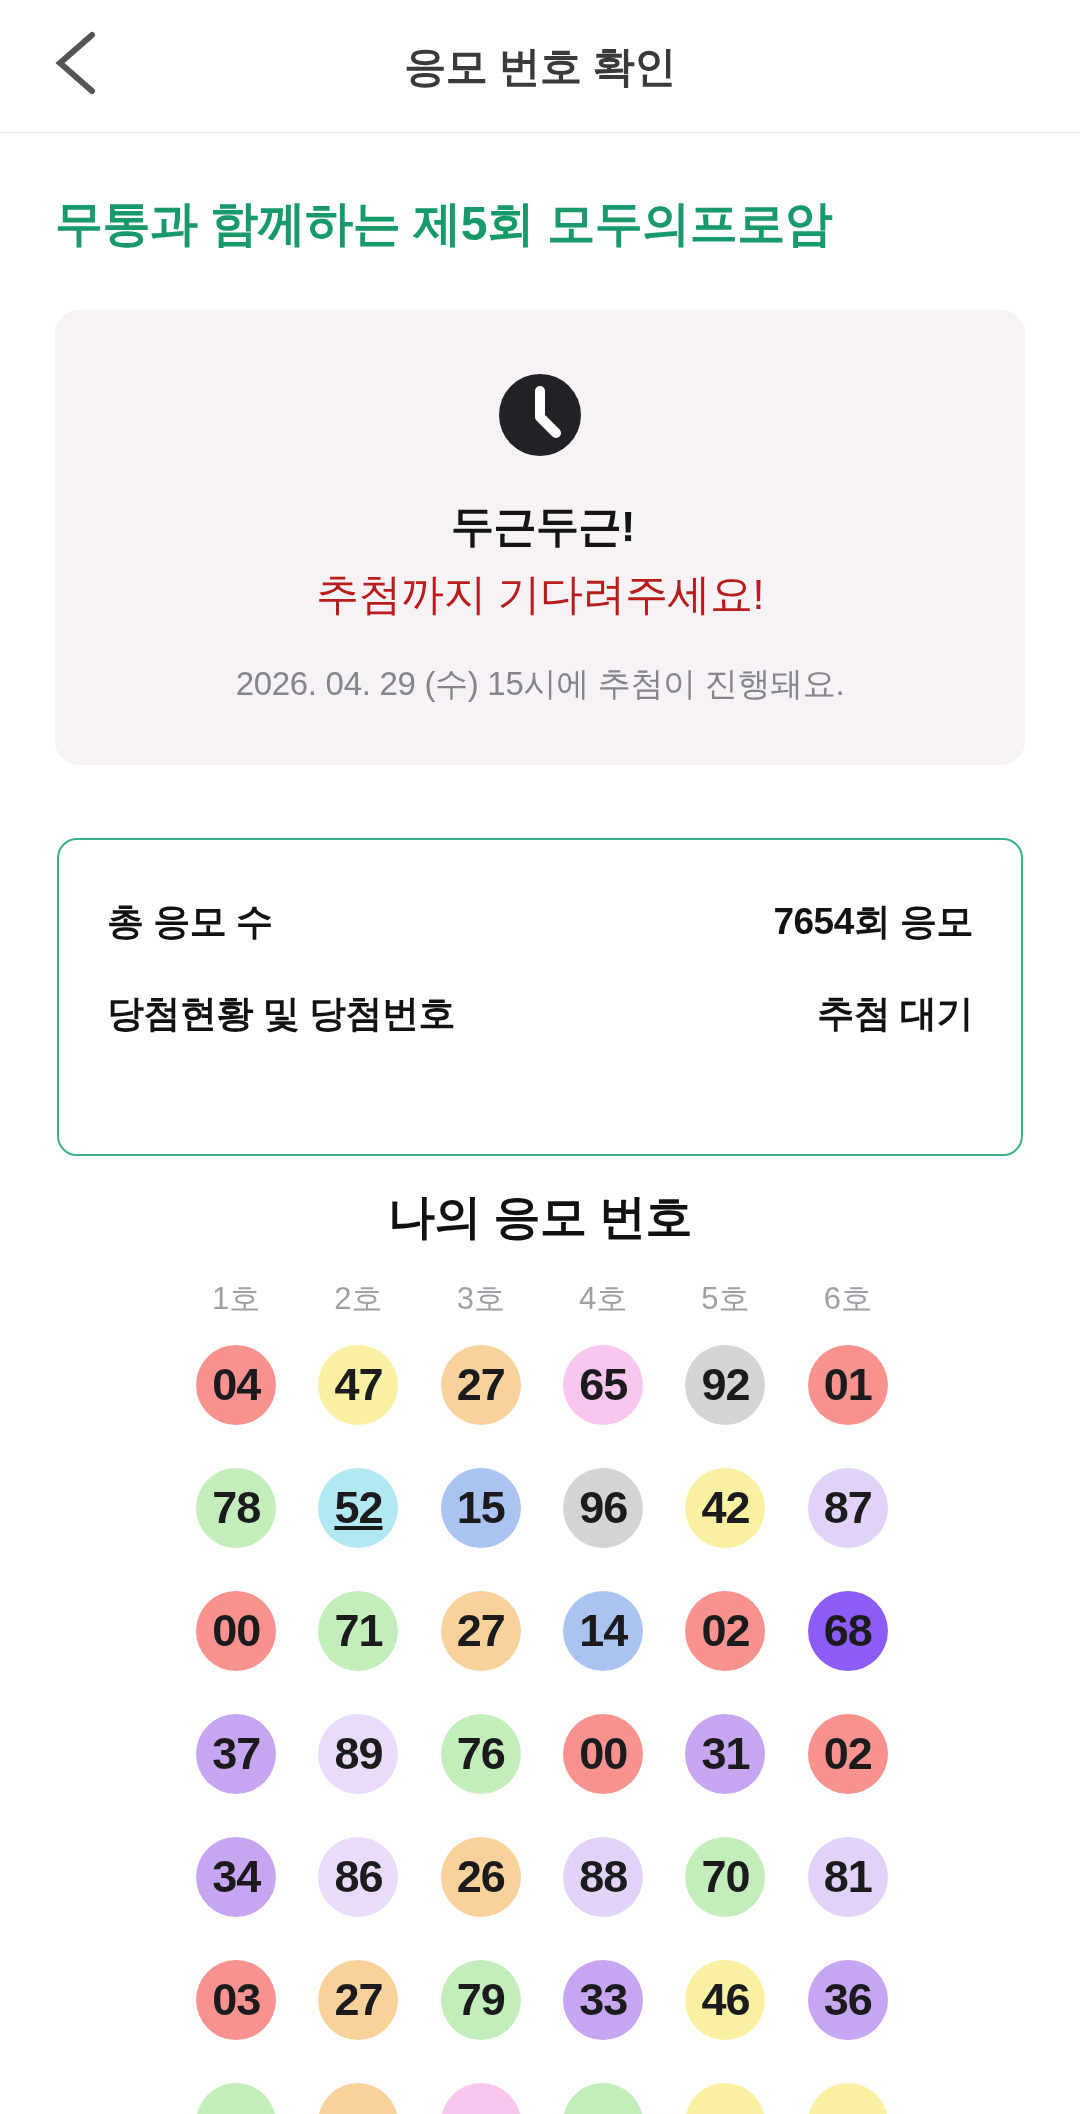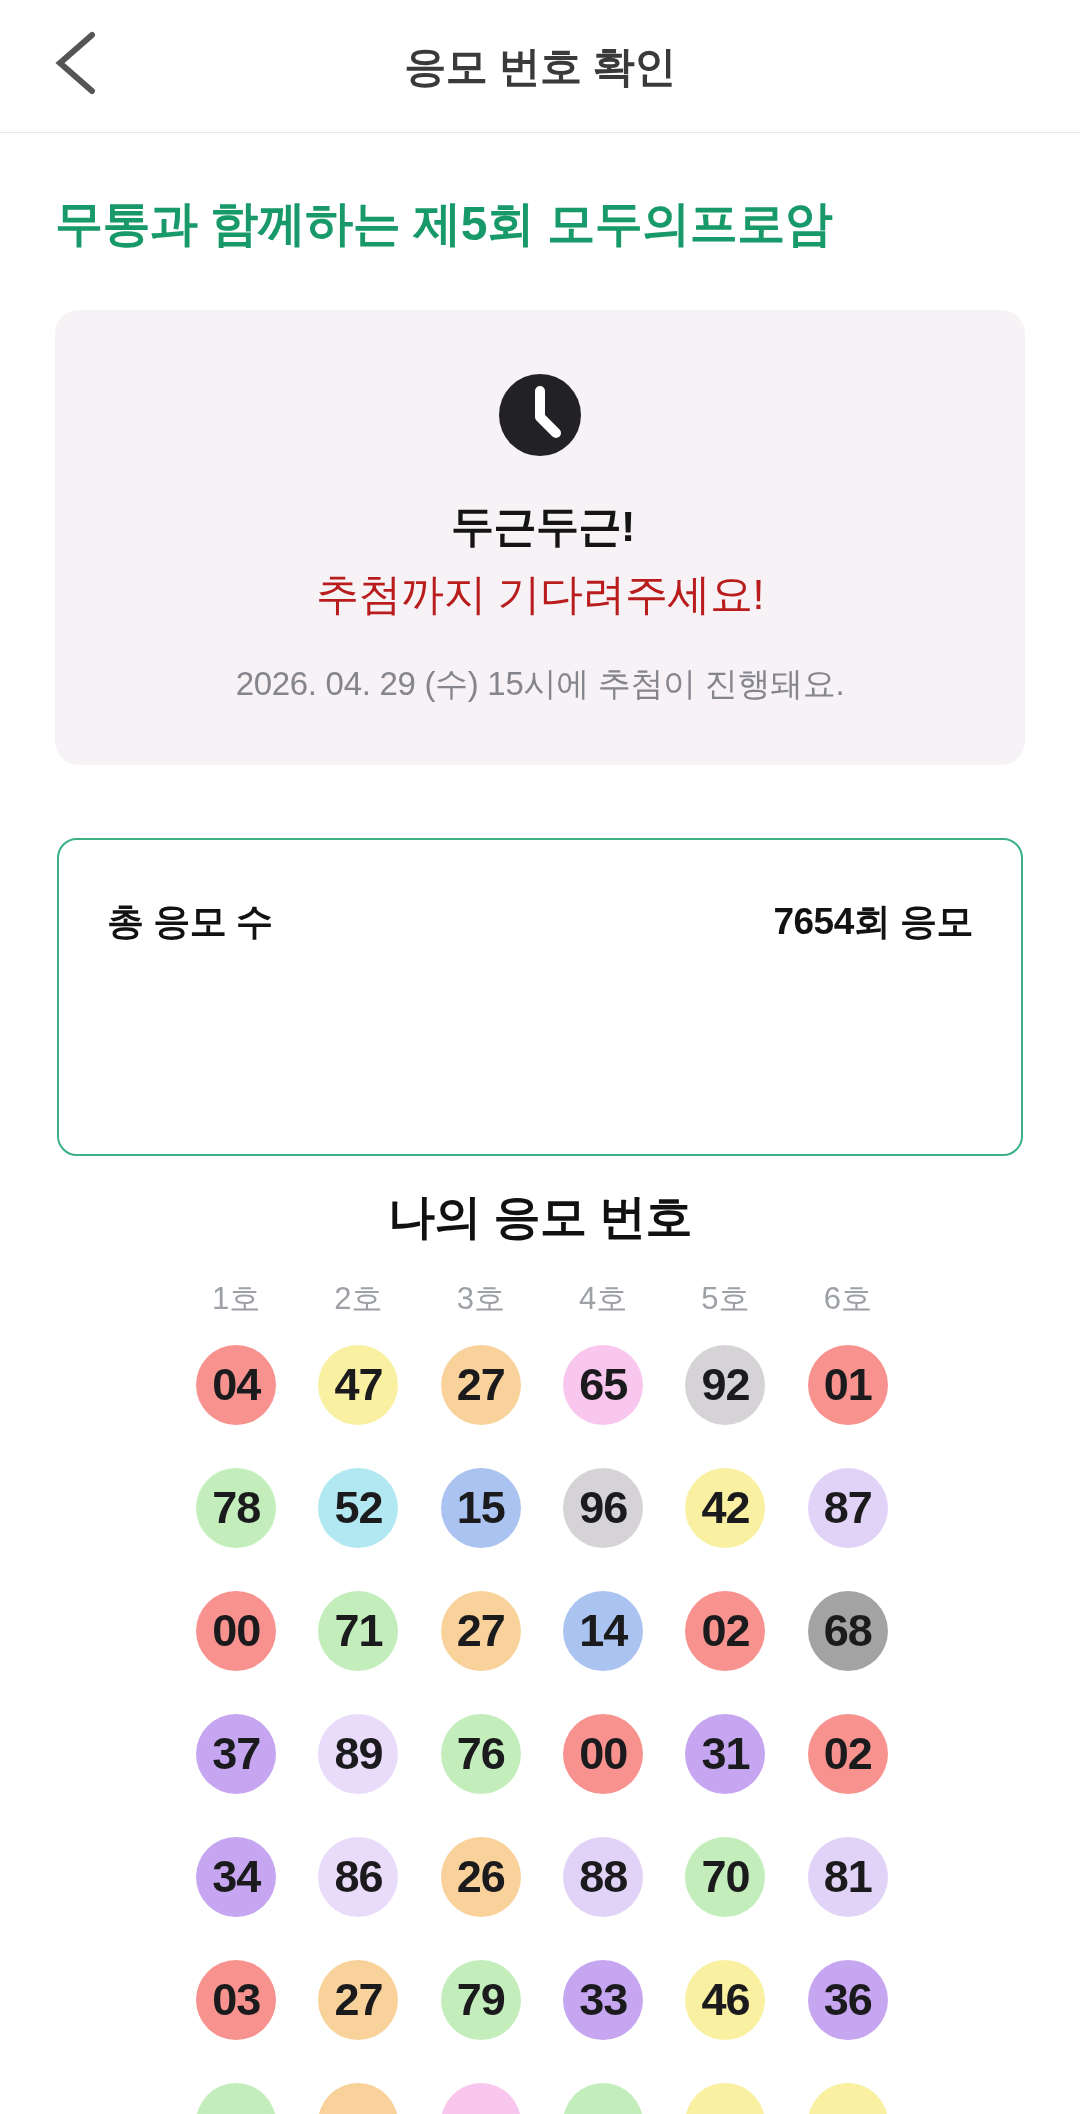--- a/index.html
+++ b/index.html
@@ -166,20 +166,24 @@
     <div class="waiting-line1">두근두근!</div>
     <div class="waiting-line2">추첨까지 기다려주세요!</div>
     <div class="waiting-schedule">2026. 04. 29 (수) 15시에 추첨이 진행돼요.</div>
   </div>
 
   <div class="summary-card">
     <div class="summary-row">
       <span class="summary-label">총 응모 수</span>
       <span class="summary-value">7654회 응모</span>
     </div>
+    <div class="summary-row">
+      <span class="summary-label">당첨현황 및 당첨번호</span>
+      <span class="summary-value">추첨 대기</span>
+    </div>
   </div>
 
   <div class="entries-title">나의 응모 번호</div>
   <div class="entry-grid">
       <div class="entry-header-row">
         <div class="entry-col-header">1호</div>
         <div class="entry-col-header">2호</div>
         <div class="entry-col-header">3호</div>
         <div class="entry-col-header">4호</div>
         <div class="entry-col-header">5호</div>
@@ -188,33 +192,33 @@
       <div class="entry-row">
         <div class="ball" style="background: rgb(247, 146, 142);">04</div>
         <div class="ball" style="background: rgb(250, 240, 161);">47</div>
         <div class="ball" style="background: rgb(248, 209, 155);">27</div>
         <div class="ball" style="background: rgb(249, 199, 238);">65</div>
         <div class="ball" style="background: rgb(214, 211, 214);">92</div>
         <div class="ball" style="background: rgb(247, 146, 142);">01</div>
       </div>
       <div class="entry-row">
         <div class="ball" style="background: rgb(195, 238, 188);">78</div>
-        <div class="ball" style="background: rgb(178, 232, 242);">52</div>
+        <div class="ball" style="background: rgb(178, 232, 242); text-decoration: underline;">52</div>
         <div class="ball" style="background: rgb(170, 195, 240);">15</div>
         <div class="ball" style="background: rgb(214, 211, 214);">96</div>
         <div class="ball" style="background: rgb(250, 240, 161);">42</div>
         <div class="ball" style="background: rgb(225, 211, 247);">87</div>
       </div>
       <div class="entry-row">
         <div class="ball" style="background: rgb(247, 146, 142);">00</div>
         <div class="ball" style="background: rgb(195, 238, 188);">71</div>
         <div class="ball" style="background: rgb(248, 209, 155);">27</div>
         <div class="ball" style="background: rgb(170, 195, 240);">14</div>
         <div class="ball" style="background: rgb(247, 146, 142);">02</div>
-        <div class="ball" style="background: #a3a3a3;">68</div>
+        <div class="ball" style="background: #8b5cf6;">68</div>
       </div>
       <div class="entry-row">
         <div class="ball" style="background: rgb(198, 166, 241);">37</div>
         <div class="ball" style="background: rgb(233, 219, 250);">89</div>
         <div class="ball" style="background: rgb(195, 238, 188);">76</div>
         <div class="ball" style="background: rgb(247, 146, 142);">00</div>
         <div class="ball" style="background: rgb(198, 166, 241);">31</div>
         <div class="ball" style="background: rgb(247, 146, 142);">02</div>
       </div>
       <div class="entry-row">

